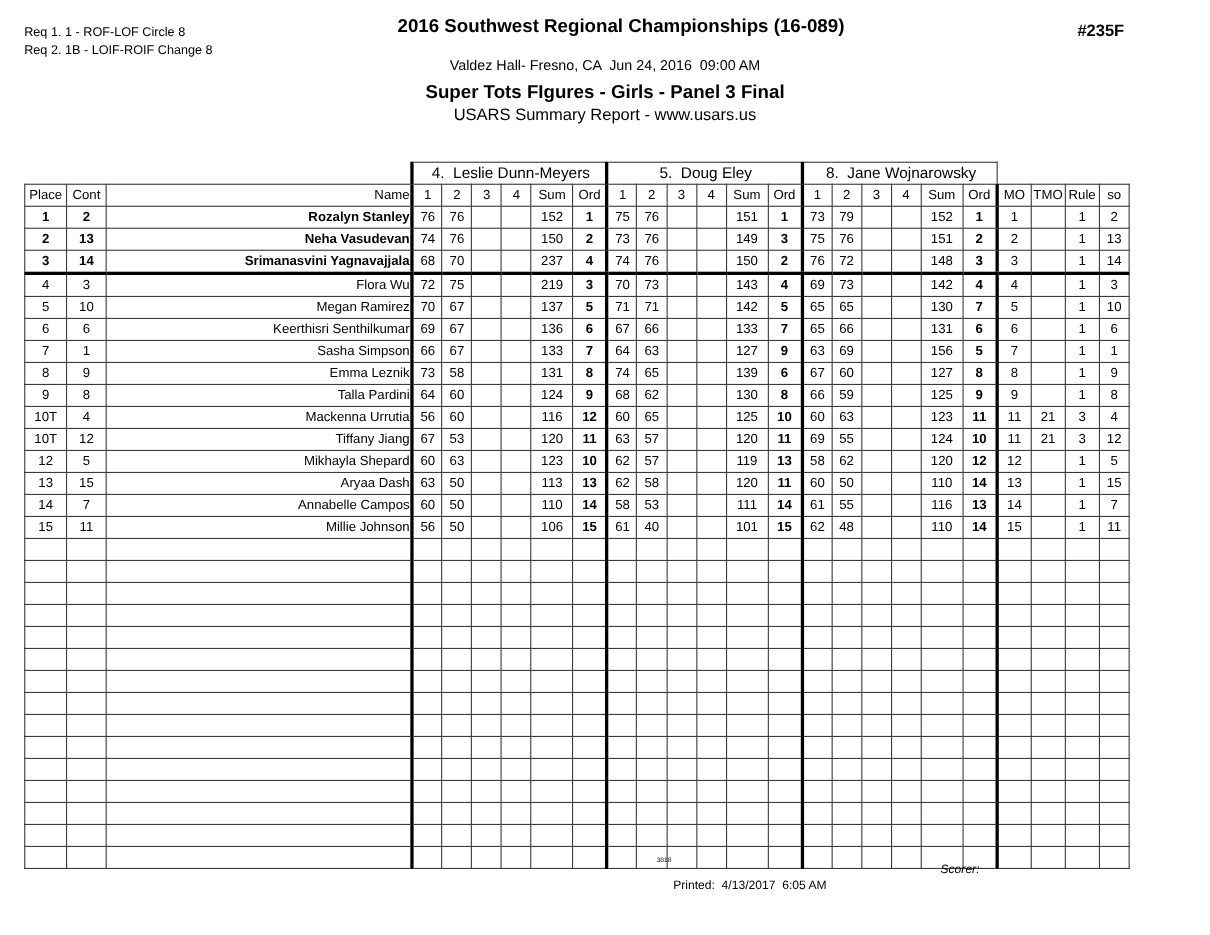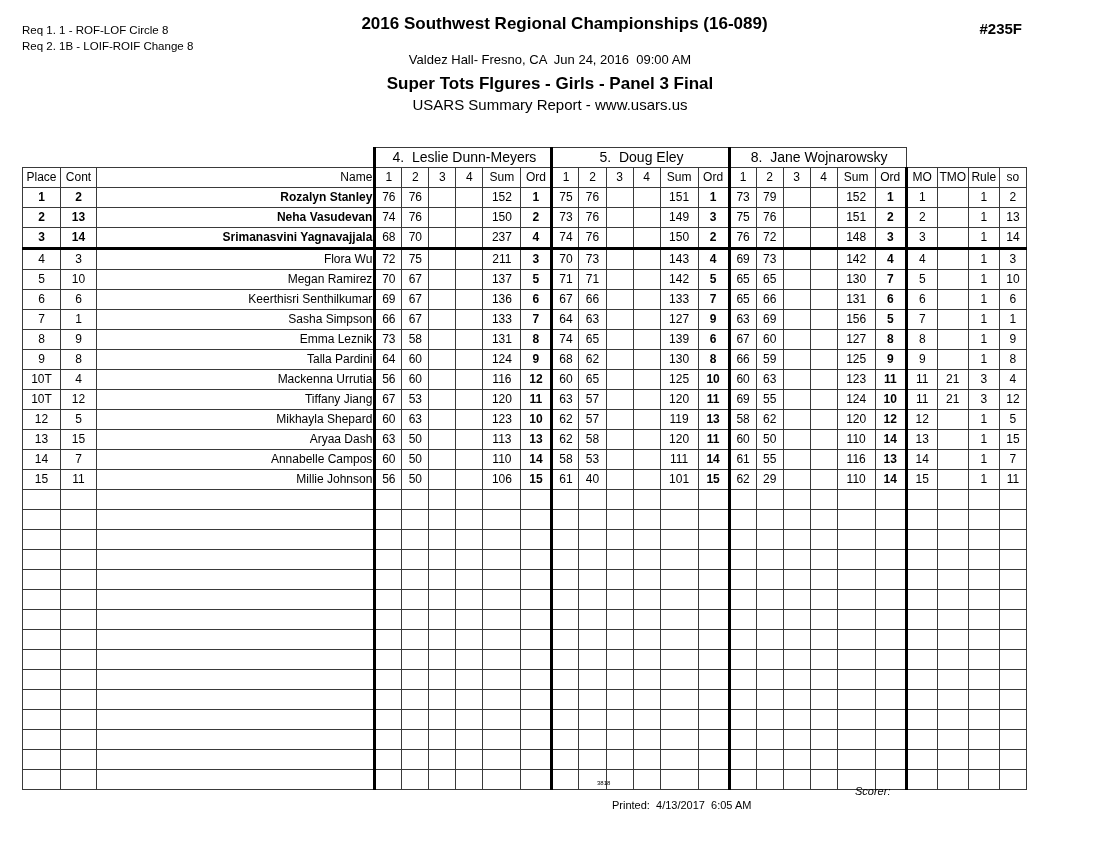--- a/index.html
+++ b/index.html
@@ -204,21 +204,21 @@
         <td>14</td>
       </tr>
       <tr>
         <td>4</td>
         <td>3</td>
         <td class="c-name">Flora Wu</td>
         <td class="thick-left">72</td>
         <td>75</td>
         <td></td>
         <td></td>
-        <td>211</td>
+        <td>219</td>
         <td class=" ord">3</td>
         <td class="thick-left">70</td>
         <td>73</td>
         <td></td>
         <td></td>
         <td>143</td>
         <td class=" ord">4</td>
         <td class="thick-left">69</td>
         <td>73</td>
         <td></td>
@@ -510,21 +510,21 @@
         <td></td>
         <td>106</td>
         <td class=" ord">15</td>
         <td class="thick-left">61</td>
         <td>40</td>
         <td></td>
         <td></td>
         <td>101</td>
         <td class=" ord">15</td>
         <td class="thick-left">62</td>
-        <td>29</td>
+        <td>48</td>
         <td></td>
         <td></td>
         <td>110</td>
         <td class=" ord">14</td>
         <td class="thick-left">15</td>
         <td></td>
         <td>1</td>
         <td>11</td>
       </tr>
       <tr>

